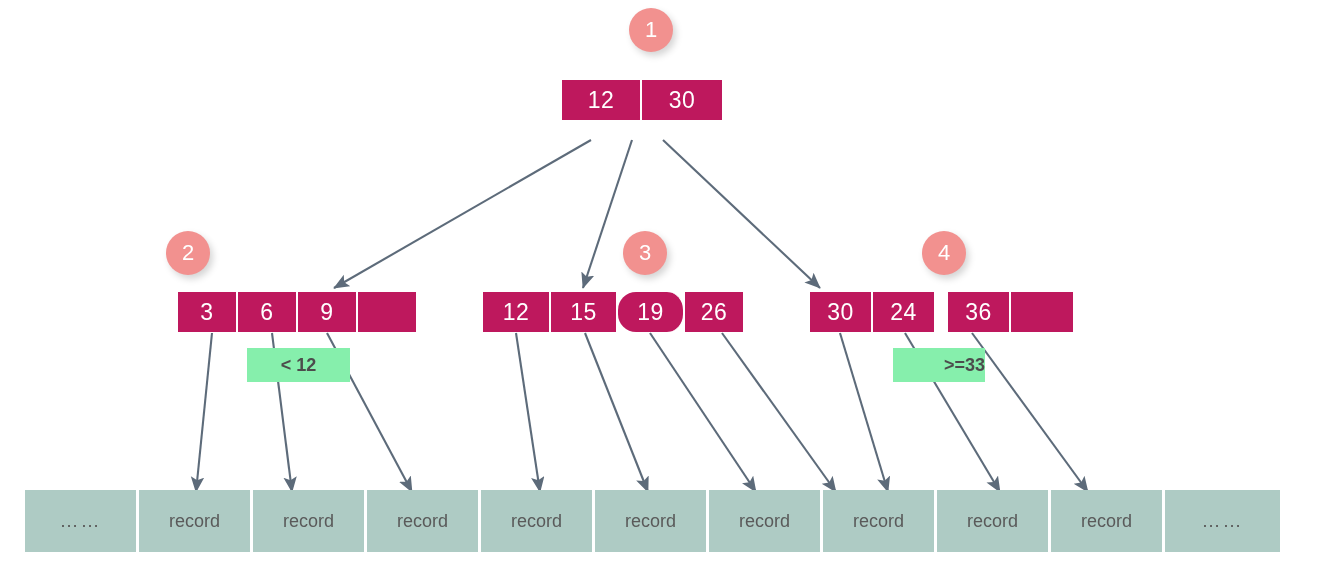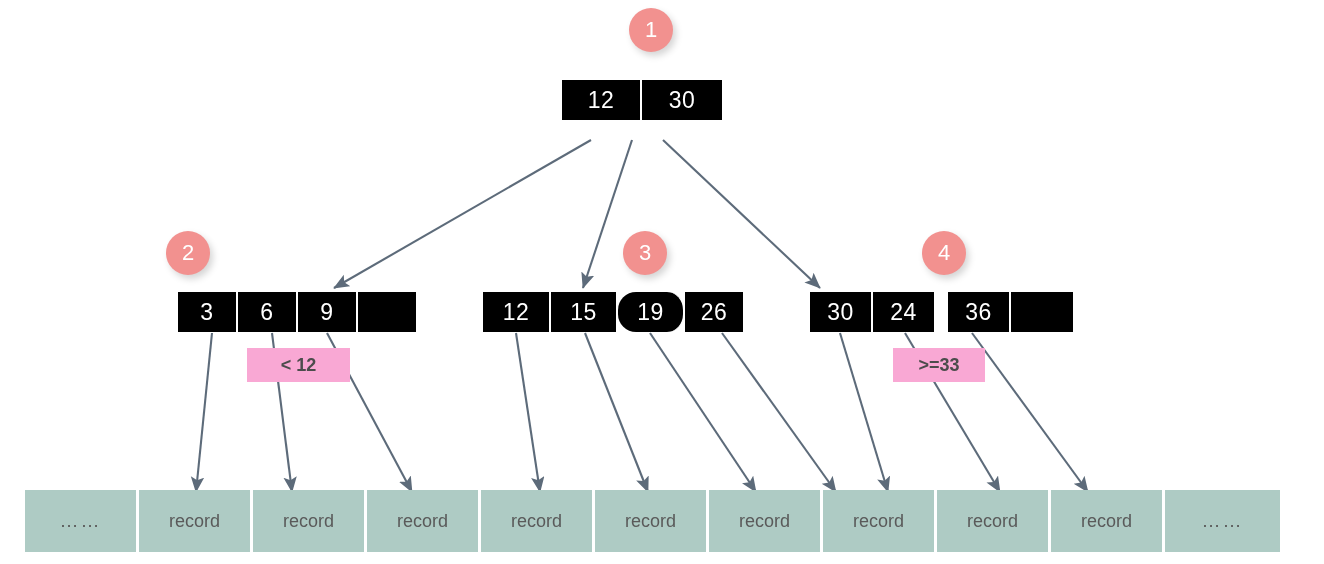--- a/index.html
+++ b/index.html
@@ -25,21 +25,21 @@
   }
 
   
   .node {
     position: absolute;
     display: flex;
     height: 40px;
   }
   .cell {
     box-sizing: border-box;
-    background: #000000;
+    background: #be185d;
     border-right: 2px solid #ffffff;
     color: #ffffff;
     font-size: 23px;
     line-height: 40px;
     text-align: center;
     letter-spacing: 0.5px;
   }
   .cell:last-child {
     border-right: none;
   }
@@ -54,21 +54,21 @@
     color: #ffffff;
     font-size: 22px;
     line-height: 44px;
     text-align: center;
     box-shadow: 3px 4px 7px rgba(0,0,0,0.17);
   }
 
   
   .range-label {
     position: absolute;
-    background: #f9a8d4;
+    background: #86efac;
     color: #4c4c4c;
     font-size: 18px;
     font-weight: bold;
     text-align: center;
     line-height: 34px;
     height: 34px;
   }
 
   
   .record-strip {
@@ -155,21 +155,21 @@
 
   <div class="badge" style="left:922px; top:231px;">4</div>
 
   <div class="node" style="left:810px; top:292px; width:263px;">
     <div class="cell" style="width:66px;">30</div>
     <div class="cell" style="width:66px;">24</div>
     <div class="cell" style="width:66px;margin-left:12px;">36</div>
     <div class="cell" style="width:65px;"></div>
   </div>
 
-  <div class="range-label" style="left:893px; top:348px; width:92px;">&gt;=33</div>
+  <div class="range-label" style="left:893px; top:348px; width:92px;text-align:right;">&gt;=33</div>
 
   <div class="record-strip" style="left:25px; top:490px; width:1255px;">
     <div class="record-cell ellipsis" style="width:114px;">……</div>
     <div class="record-cell" style="width:114px;">record</div>
     <div class="record-cell" style="width:114px;">record</div>
     <div class="record-cell" style="width:114px;">record</div>
     <div class="record-cell" style="width:114px;">record</div>
     <div class="record-cell" style="width:114px;">record</div>
     <div class="record-cell" style="width:114px;">record</div>
     <div class="record-cell" style="width:114px;">record</div>

